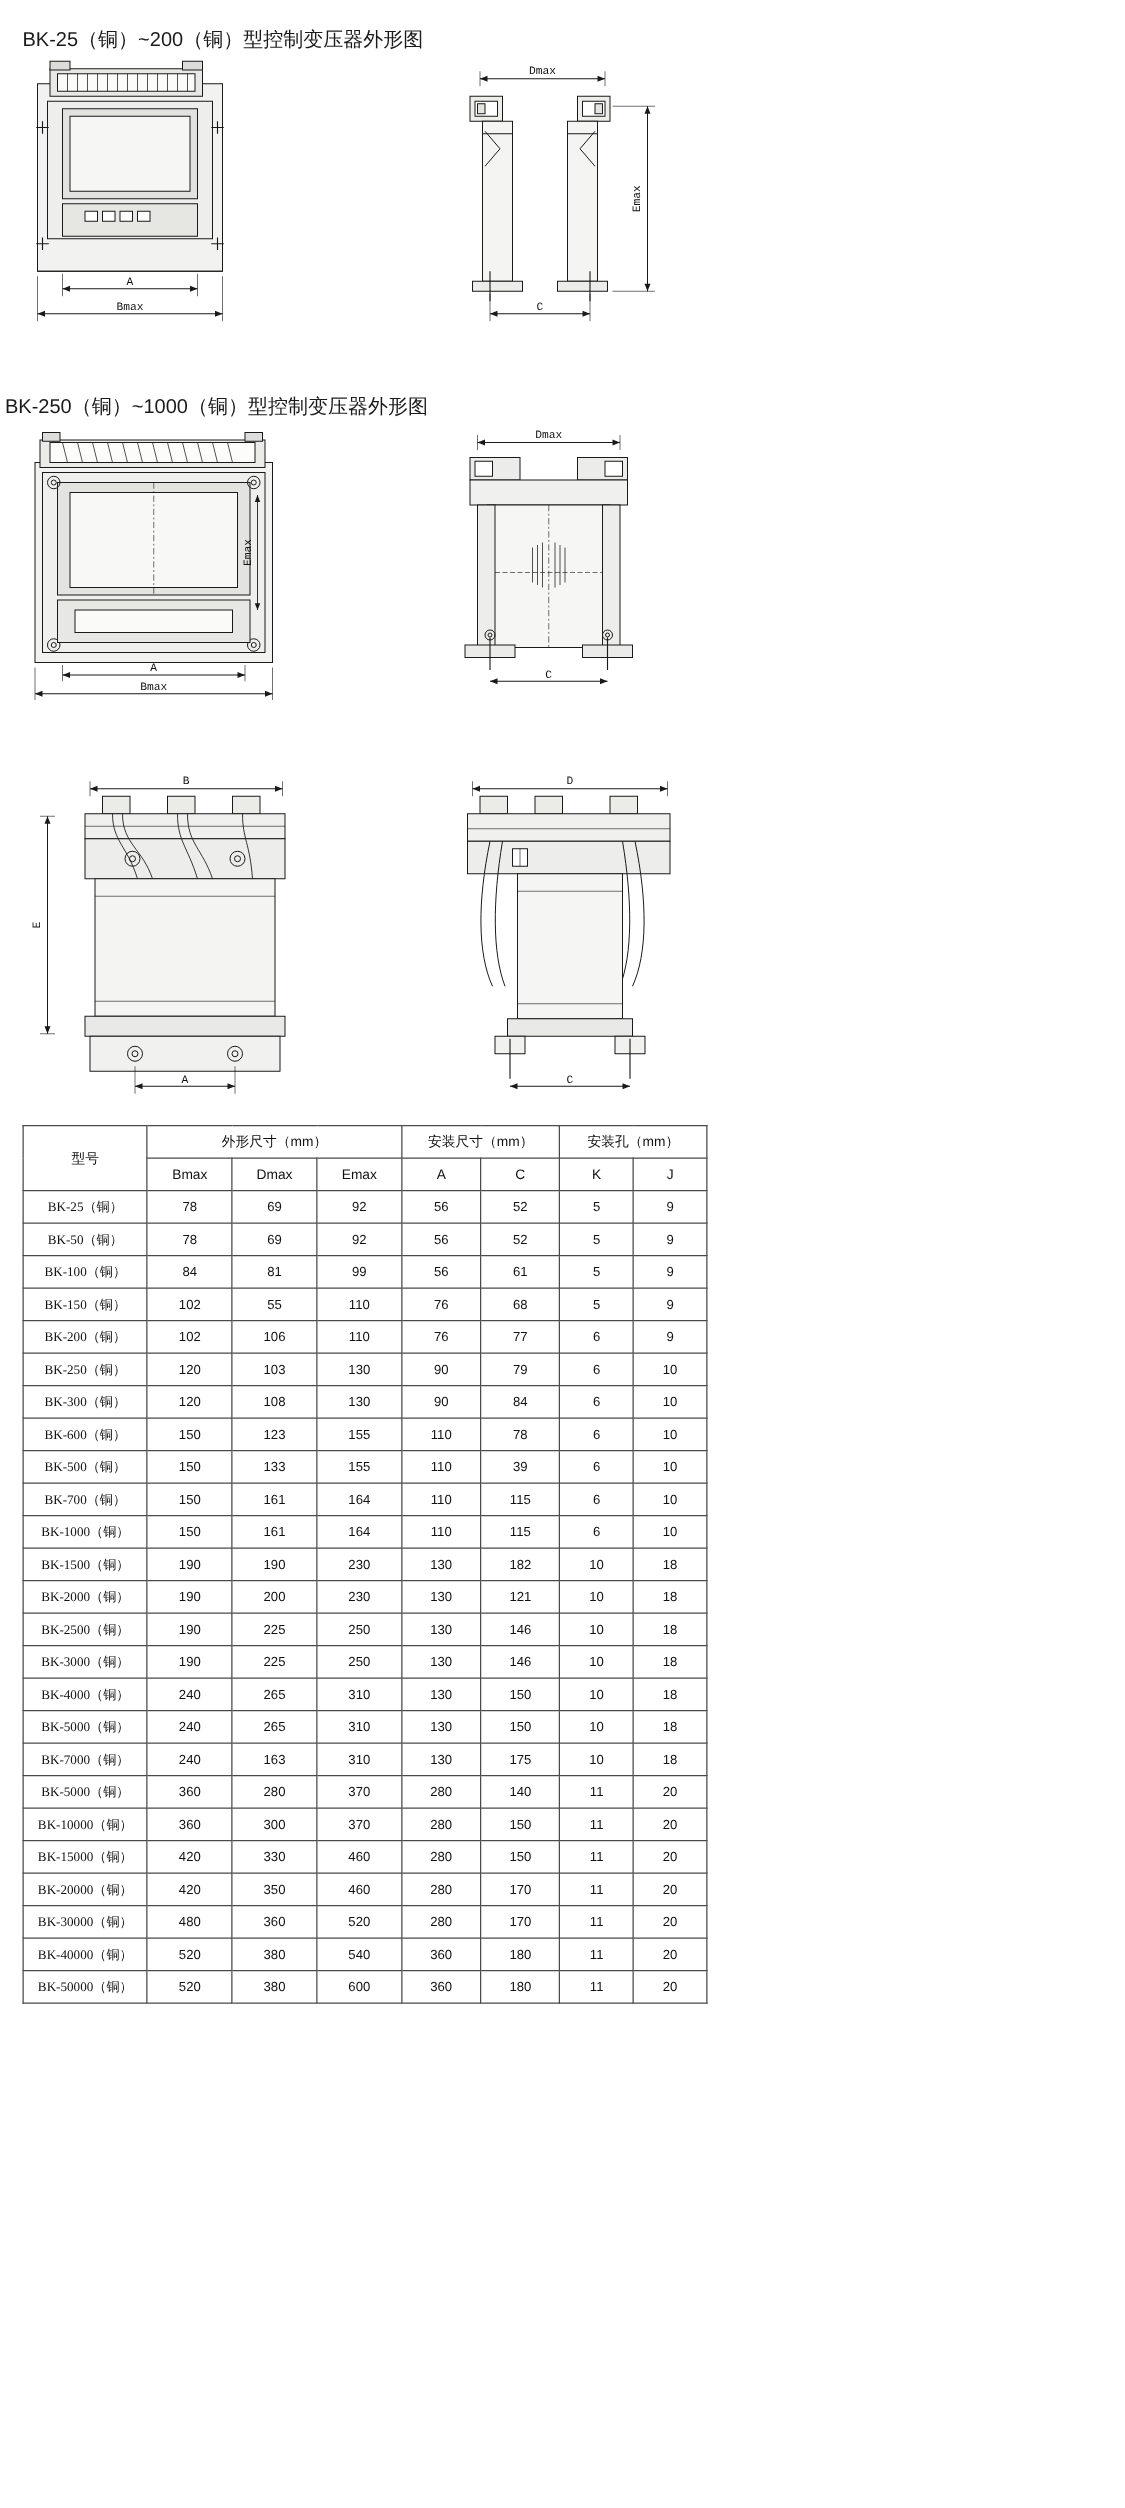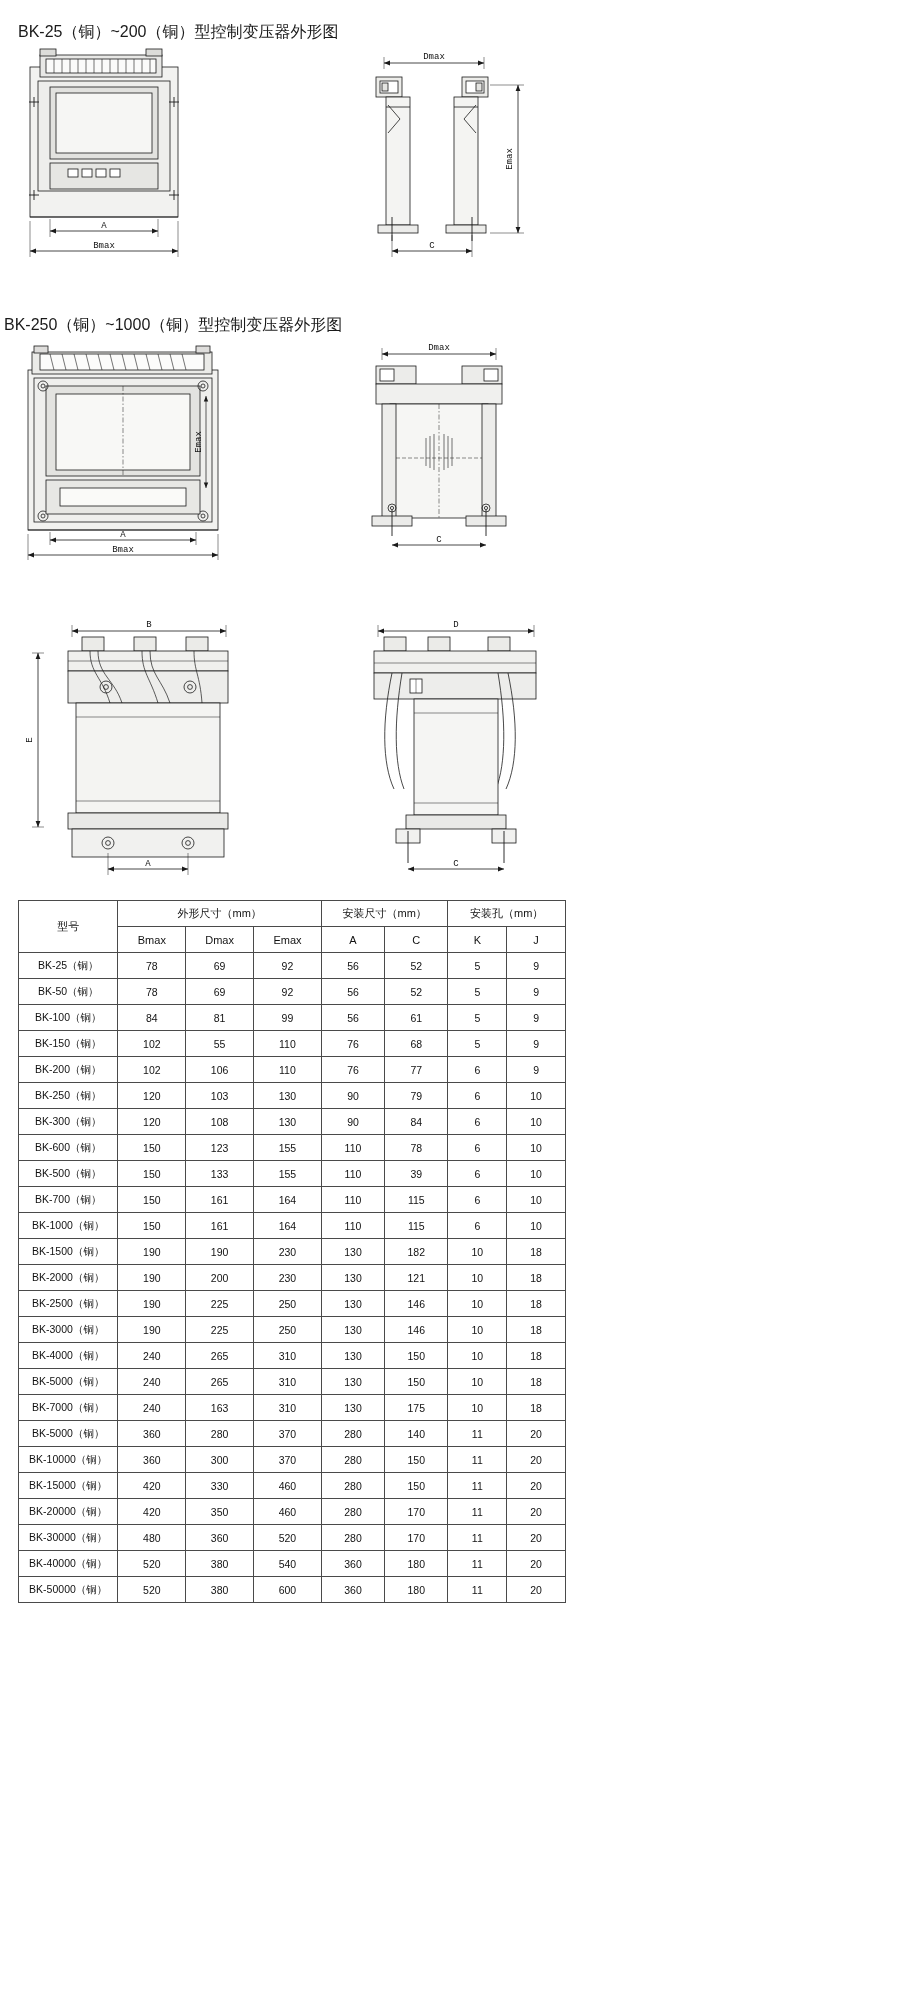--- a/index.html
+++ b/index.html
@@ -9,21 +9,21 @@
   svg{display:block;}
   
   .tbl-wrap{position:absolute;left:18px;top:900px;width:548px;}
   table.spec{border-collapse:collapse;width:548px;table-layout:fixed;}
   table.spec td,table.spec th{border:1px solid #4a4a4a;font-size:10.5px;text-align:center;color:#111;font-weight:normal;padding:0;height:25px;vertical-align:middle;}
   table.spec th{font-size:11px;}
   .col-model{width:88px;}
   .col-d{width:60px;}
   .col-a{width:56px;}
   .col-k{width:52px;}
-  .model-cell{font-size:10.5px;}
+  .model-cell{font-size:10.5px;font-family:Liberation Serif, serif;}
 </style>
 </head>
 <body>
 
 <div class="page">
 
   <div style="position:absolute;left:18px;top:22px;">BK-25（铜）~200（铜）型控制变压器外形图</div>
 
   <svg width="880" height="215" viewBox="0 0 880 215" style="position:absolute;left:10px;top:45px;">
     <g fill="none" stroke="#1a1a1a" stroke-width="0.8">

